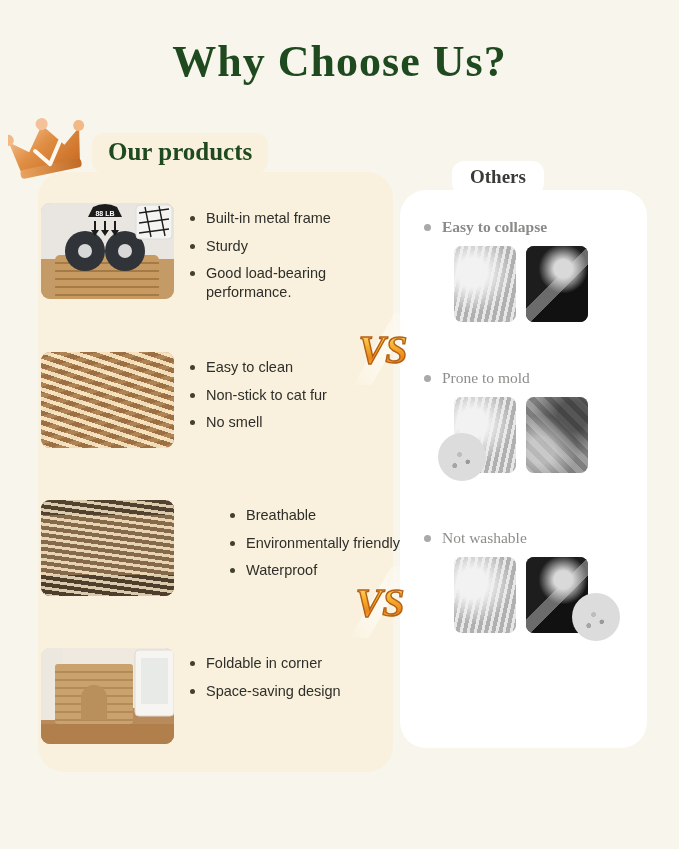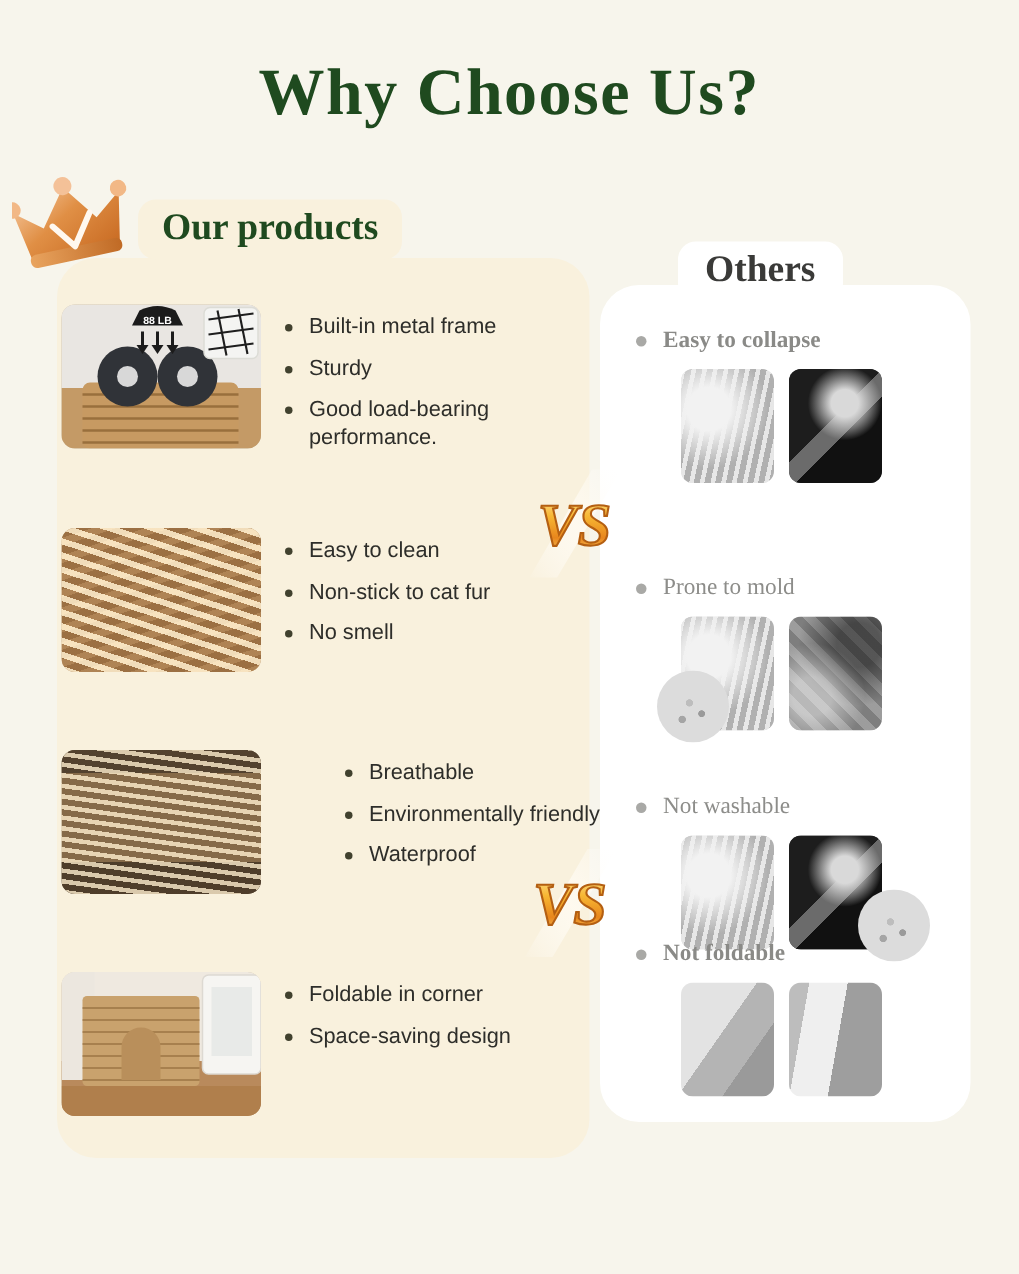--- a/index.html
+++ b/index.html
@@ -47,21 +47,21 @@
     color:#1f4a1f;
     z-index:6;
   }
   .pill-others{
     position:absolute;left:452px;top:161px;
     background:#ffffff;
     border-radius:12px;
     padding:5px 18px 7px 18px;
     font-family:"Liberation Serif", serif;
     font-weight:700;
-    font-size:25px;
+    font-size:19px;
     color:#3a3a38;
     z-index:6;
   }
 
   
   .crown{
     position:absolute;left:8px;top:118px;width:84px;height:62px;z-index:7;
   }
 
   
@@ -334,21 +334,21 @@
     <div class="opics">
       <div class="opic" style="left:16px;">
           <div class="gray-cloth"></div>
         </div>
       <div class="opic" style="left:88px;">
           <div class="gray-dark"></div>
         </div>
     </div>
   </div>
 
-  <div class="orow" style="top:369px;margin-top:14px;">
+  <div class="orow" style="top:369px;">
     <div class="ohead">Prone to mold</div>
     <div class="opics">
       <div class="opic" style="left:16px;">
           <div class="gray-cloth"></div>
         </div>
       <div class="opic" style="left:88px;">
           <div class="gray-mottle"></div>
         </div>
       <div class="odisc" style="left:0px;top:36px;">
           <div class="gray-disc"></div>
@@ -364,31 +364,20 @@
         </div>
       <div class="opic" style="left:88px;">
           <div class="gray-dark"></div>
         </div>
       <div class="odisc" style="left:134px;top:36px;">
           <div class="gray-disc"></div>
         </div>
     </div>
   </div>
 
-  <div class="orow" style="top:627px;">
-    <div class="ohead bold">Not foldable</div>
-    <div class="opics">
-      <div class="opic" style="left:16px;">
-          <div class="gray-box"></div>
-        </div>
-      <div class="opic" style="left:88px;">
-          <div class="gray-metal"></div>
-        </div>
-    </div>
-  </div>
 
   <svg class="vs" style="left:351px;top:313px;" viewBox="0 0 64 72">
     <defs>
       <linearGradient id="gvs" x1="0" y1="0" x2="0" y2="1">
         <stop offset="0%" stop-color="#ffe9a8"></stop>
         <stop offset="38%" stop-color="#f7b733"></stop>
         <stop offset="70%" stop-color="#e8861d"></stop>
         <stop offset="100%" stop-color="#fbd46a"></stop>
       </linearGradient>
       <linearGradient id="gflash" x1="0" y1="1" x2="1" y2="0">

